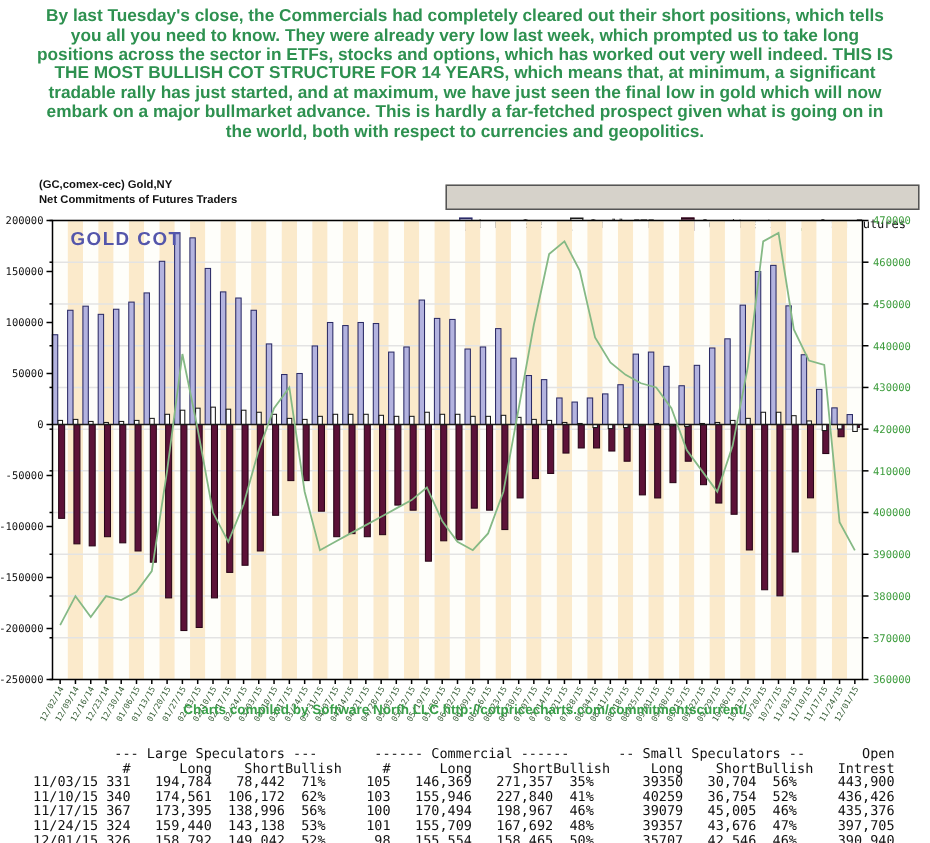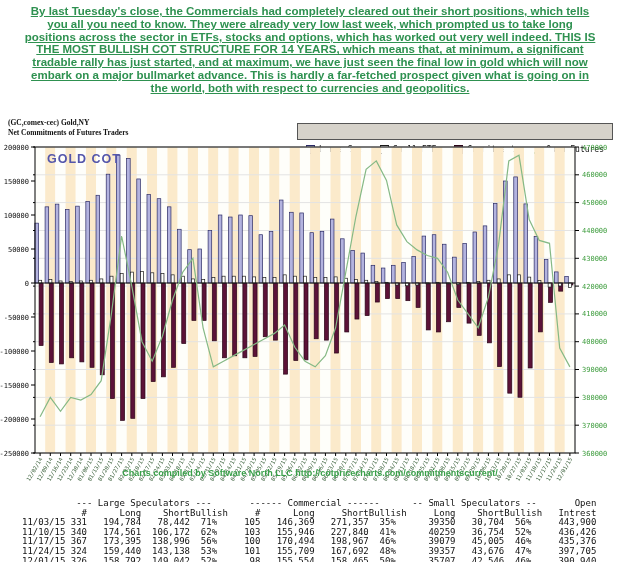--- a/index.html
+++ b/index.html
@@ -1,21 +1,21 @@
 <!DOCTYPE html>
 <html><head>
 <meta charset="utf-8">
 <style>
   html,body{margin:0;padding:0;background:#fff;}
   #page{position:relative;width:620px;height:562px;background:#fff;overflow:hidden;
         font-family:"Liberation Sans",sans-serif;}
   #commentary{position:absolute;top:5px;left:22px;width:576px;text-align:center;
-        font-weight:bold;font-size:11.5px;line-height:12.8px;color:#2E9150;text-decoration:underline;}
-  #chart-titles{position:absolute;top:118px;left:8px;color:#111;
-        font-weight:bold;font-size:7.5px;line-height:9.5px;font-family:Liberation Serif, serif;}
+        font-weight:bold;font-size:11.5px;line-height:12.8px;color:#2E9150;}
+  #chart-titles{position:absolute;top:118px;left:26px;color:#111;
+        font-weight:bold;font-size:7.5px;line-height:9.5px;}
   #legend-box{position:absolute;top:123px;right:7px;height:13px;display:flex;align-items:center;
         gap:13px;background:#D6D2CA;border:1px solid #555;padding:1px 8px;
         font-family:"DejaVu Sans Mono",monospace;font-size:8px;color:#111;}
   .legend-item{display:flex;align-items:flex-end;gap:4px;margin-top:36px;}
   .swatch{width:7px;height:7px;border:1px solid #222;display:inline-block;}
   .dash{width:9px;height:2px;display:inline-block;}
   #chart-svg{position:absolute;top:139px;left:0;}
   #caption{position:absolute;top:468px;left:0;width:620px;text-align:center;
         font-size:9px;font-weight:bold;color:#3AA04A;}
   #cot-table{position:absolute;top:487px;left:10px;margin:12px;color:#111;

